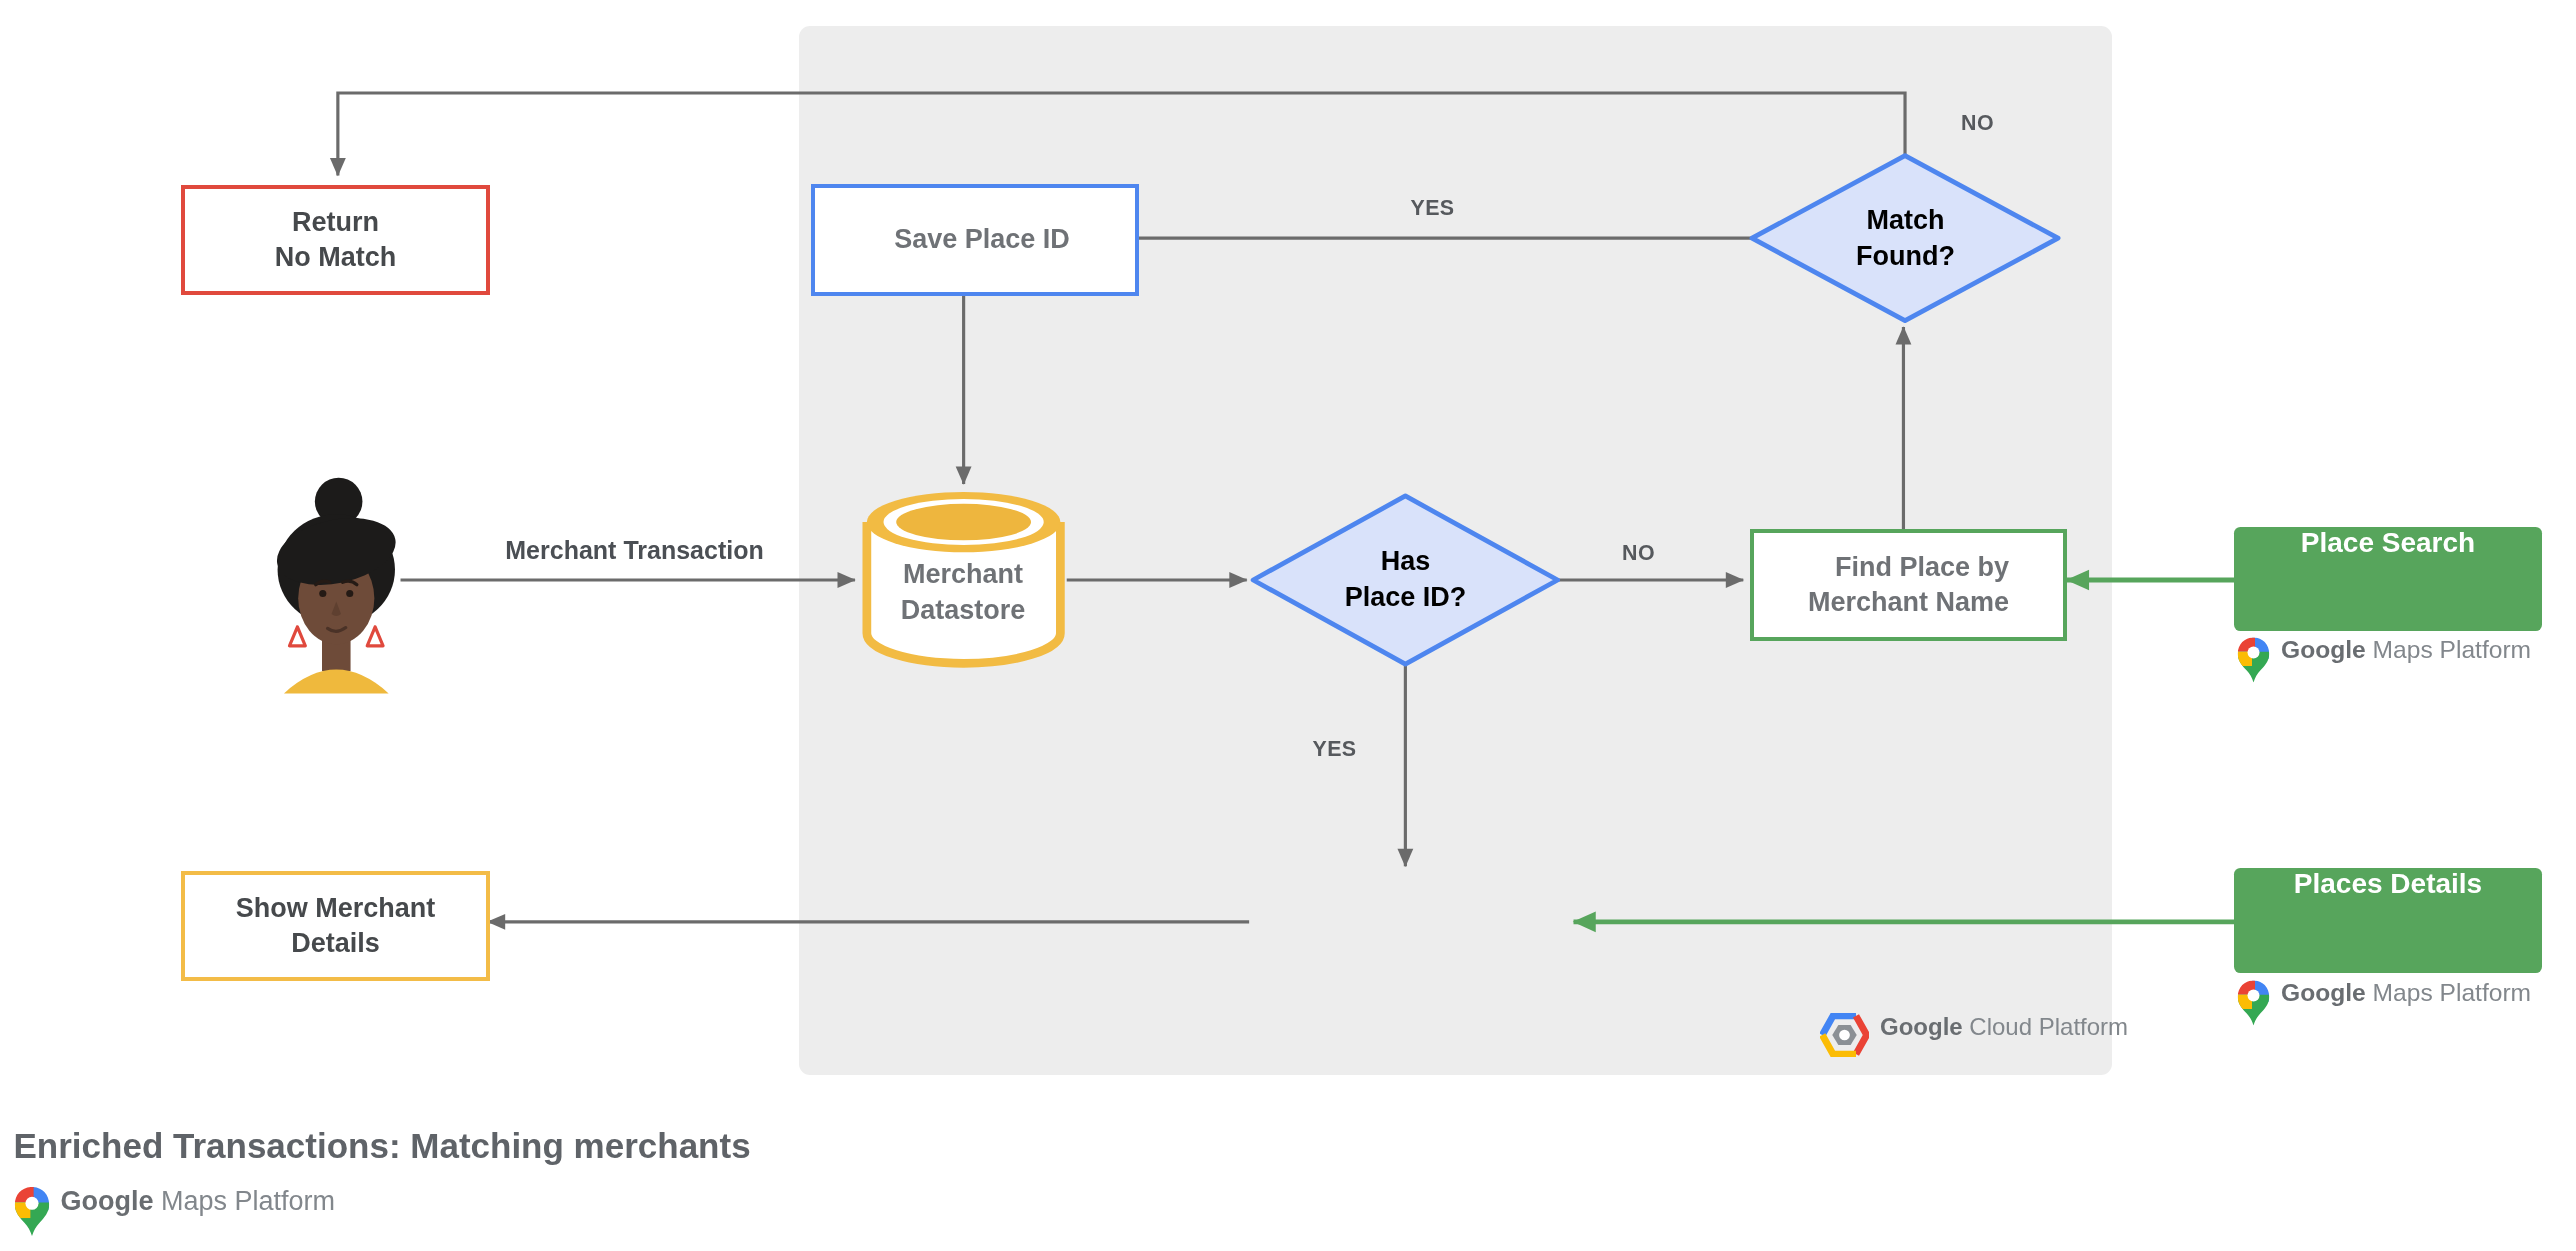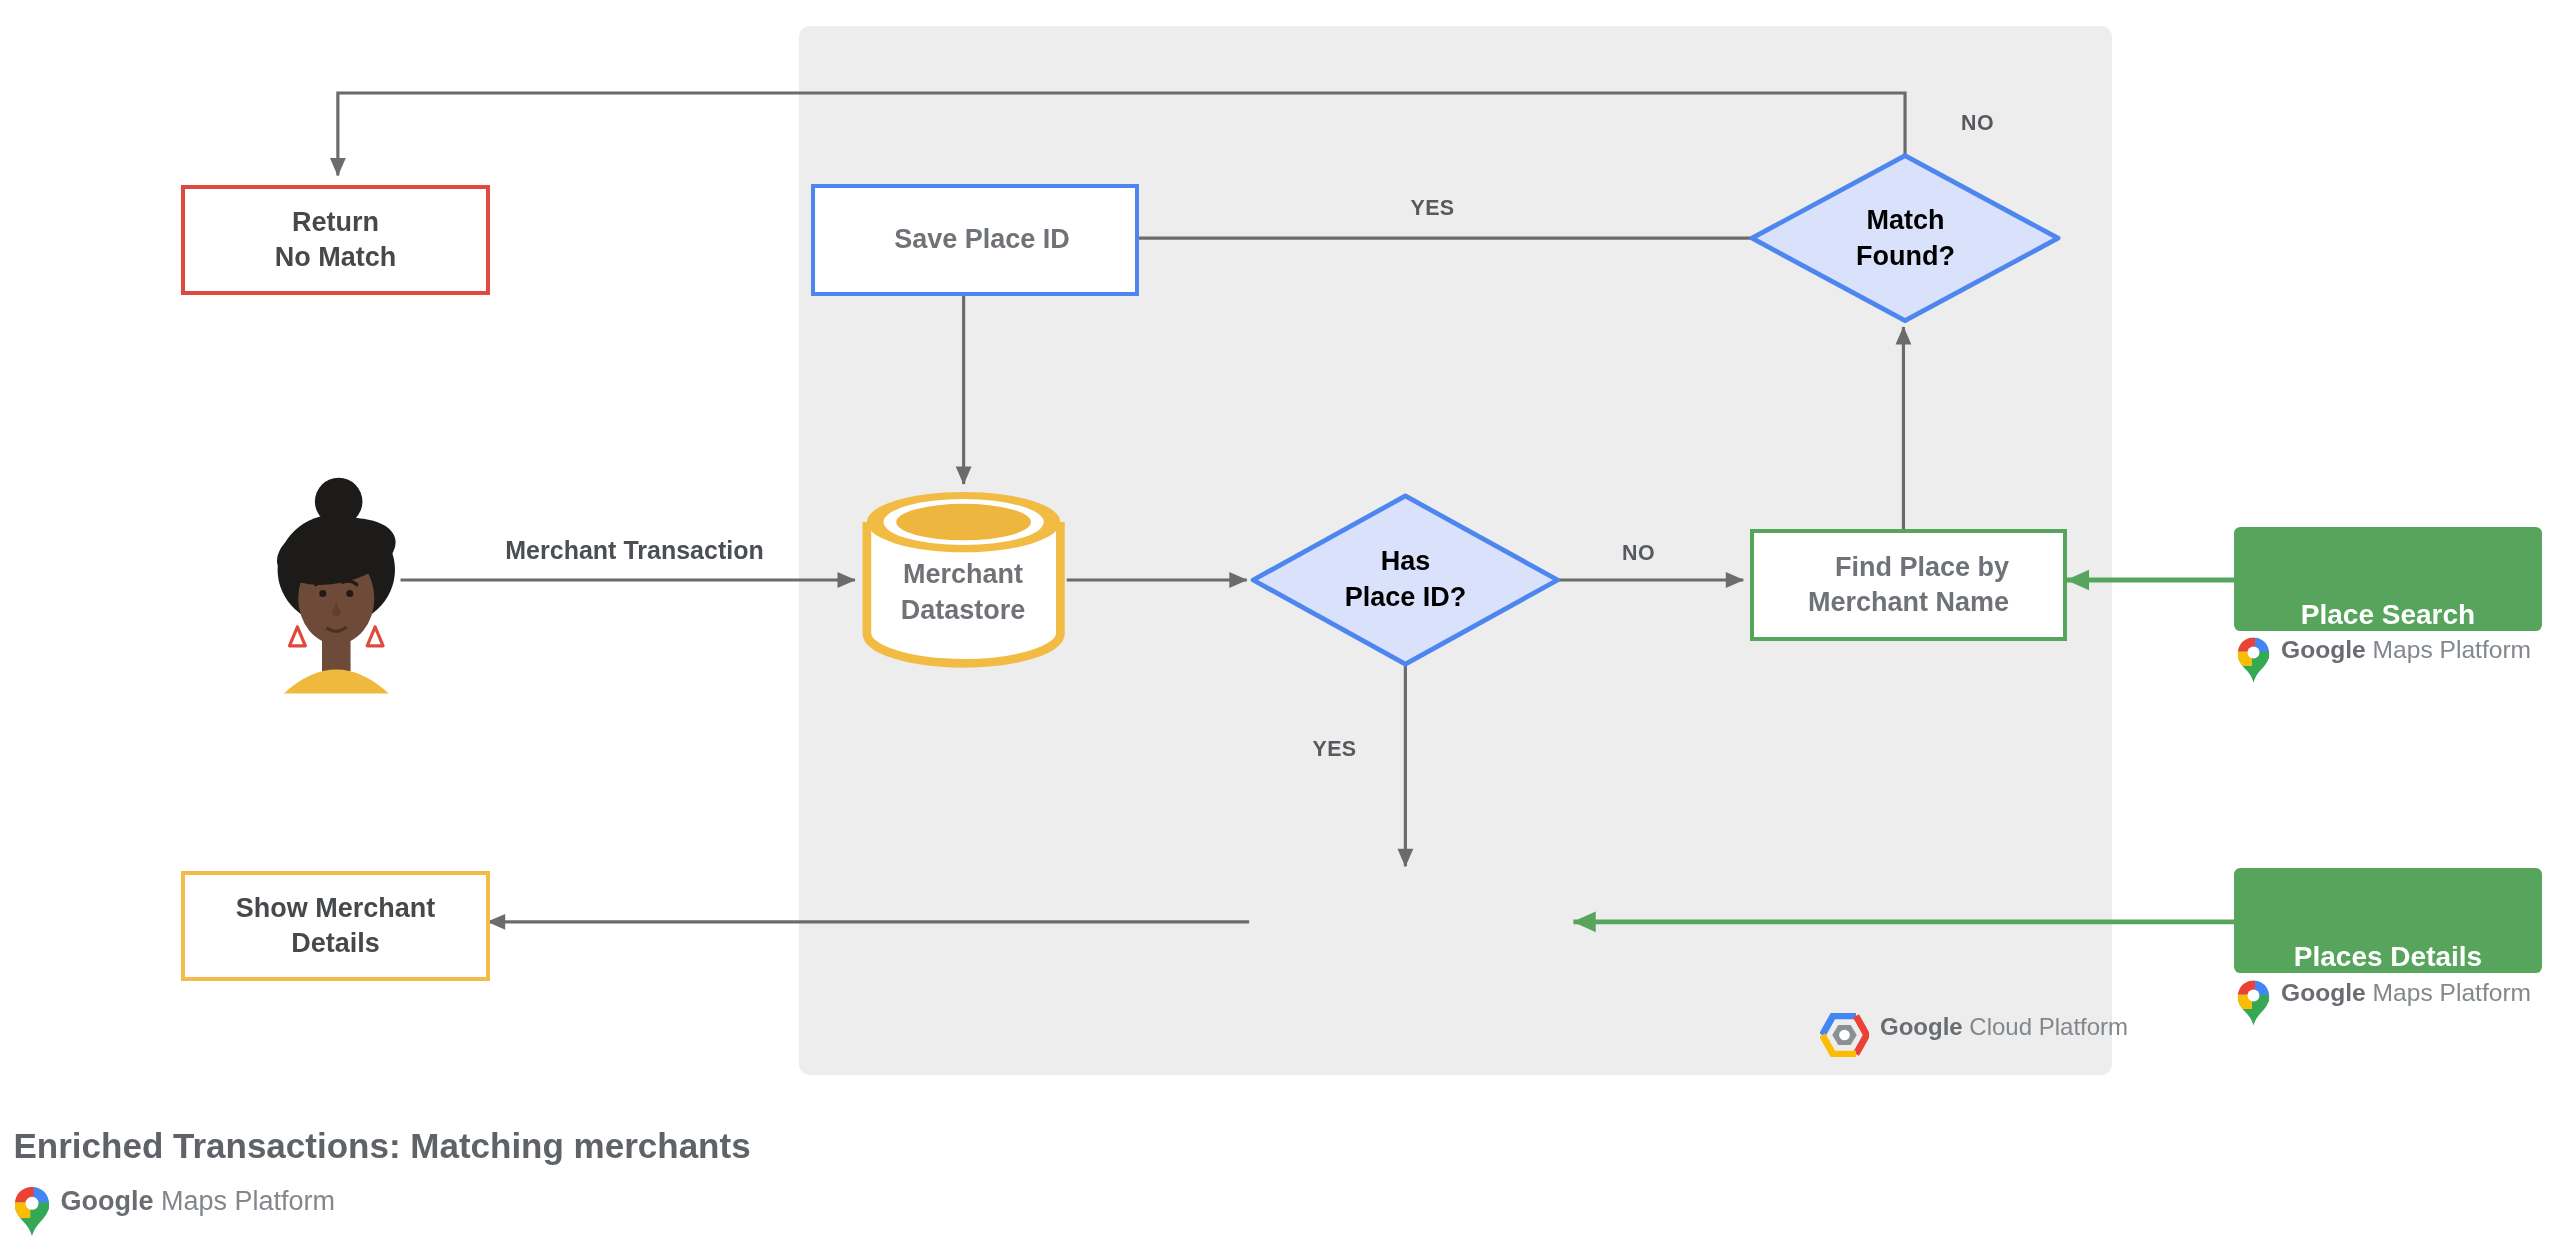--- a/index.html
+++ b/index.html
@@ -10,21 +10,21 @@
   .edge{stroke:var(--edge);stroke-width:4;fill:none;}
   .edge-green{stroke:var(--green);stroke-width:6;fill:none;}
   .mk-gray{fill:var(--edge);}
   .mk-green{fill:var(--green);}
   .box{position:absolute;z-index:3;background:#ffffff;display:flex;align-items:center;justify-content:center;
        text-align:center;font-weight:bold;font-size:27px;line-height:1.3;white-space:pre-line;}
   .b-red{border:4.8px solid var(--red);color:#46494c;}
   .b-blue{border:4.8px solid var(--blue);color:#6f7276;}
   .b-green{border:4.8px solid var(--green);color:#6f7276;}
   .b-yellow{border:4.8px solid var(--yellow);color:#46494c;}
-  .pill{position:absolute;z-index:3;background:var(--green);border-radius:6.3px;display:flex;align-items:flex-end;
+  .pill{position:absolute;z-index:3;background:var(--green);border-radius:6.3px;display:flex;align-items:flex-start;
         justify-content:center;color:#ffffff;font-weight:bold;font-size:28px;}
   .free-label{position:absolute;z-index:4;display:flex;align-items:center;justify-content:center;text-align:center;
         font-weight:bold;white-space:pre-line;}
   .diamond-label{font-size:27px;color:#000000;line-height:1.3;}
   .cyl-label{font-size:27px;color:#6f7276;line-height:1.3;}
   .edge-label{font-size:21.4px;color:#56595d;letter-spacing:0.4px;}
   .mt-label{font-size:25px;color:#4b4f54;}
   .title{position:absolute;left:13.5px;top:1126px;z-index:4;font-size:35px;font-weight:bold;color:#5f6368;}
   .logo{position:absolute;z-index:4;display:flex;align-items:flex-start;gap:11px;}
   .logo-text{font-size:24.6px;color:#696d71;white-space:nowrap;}

